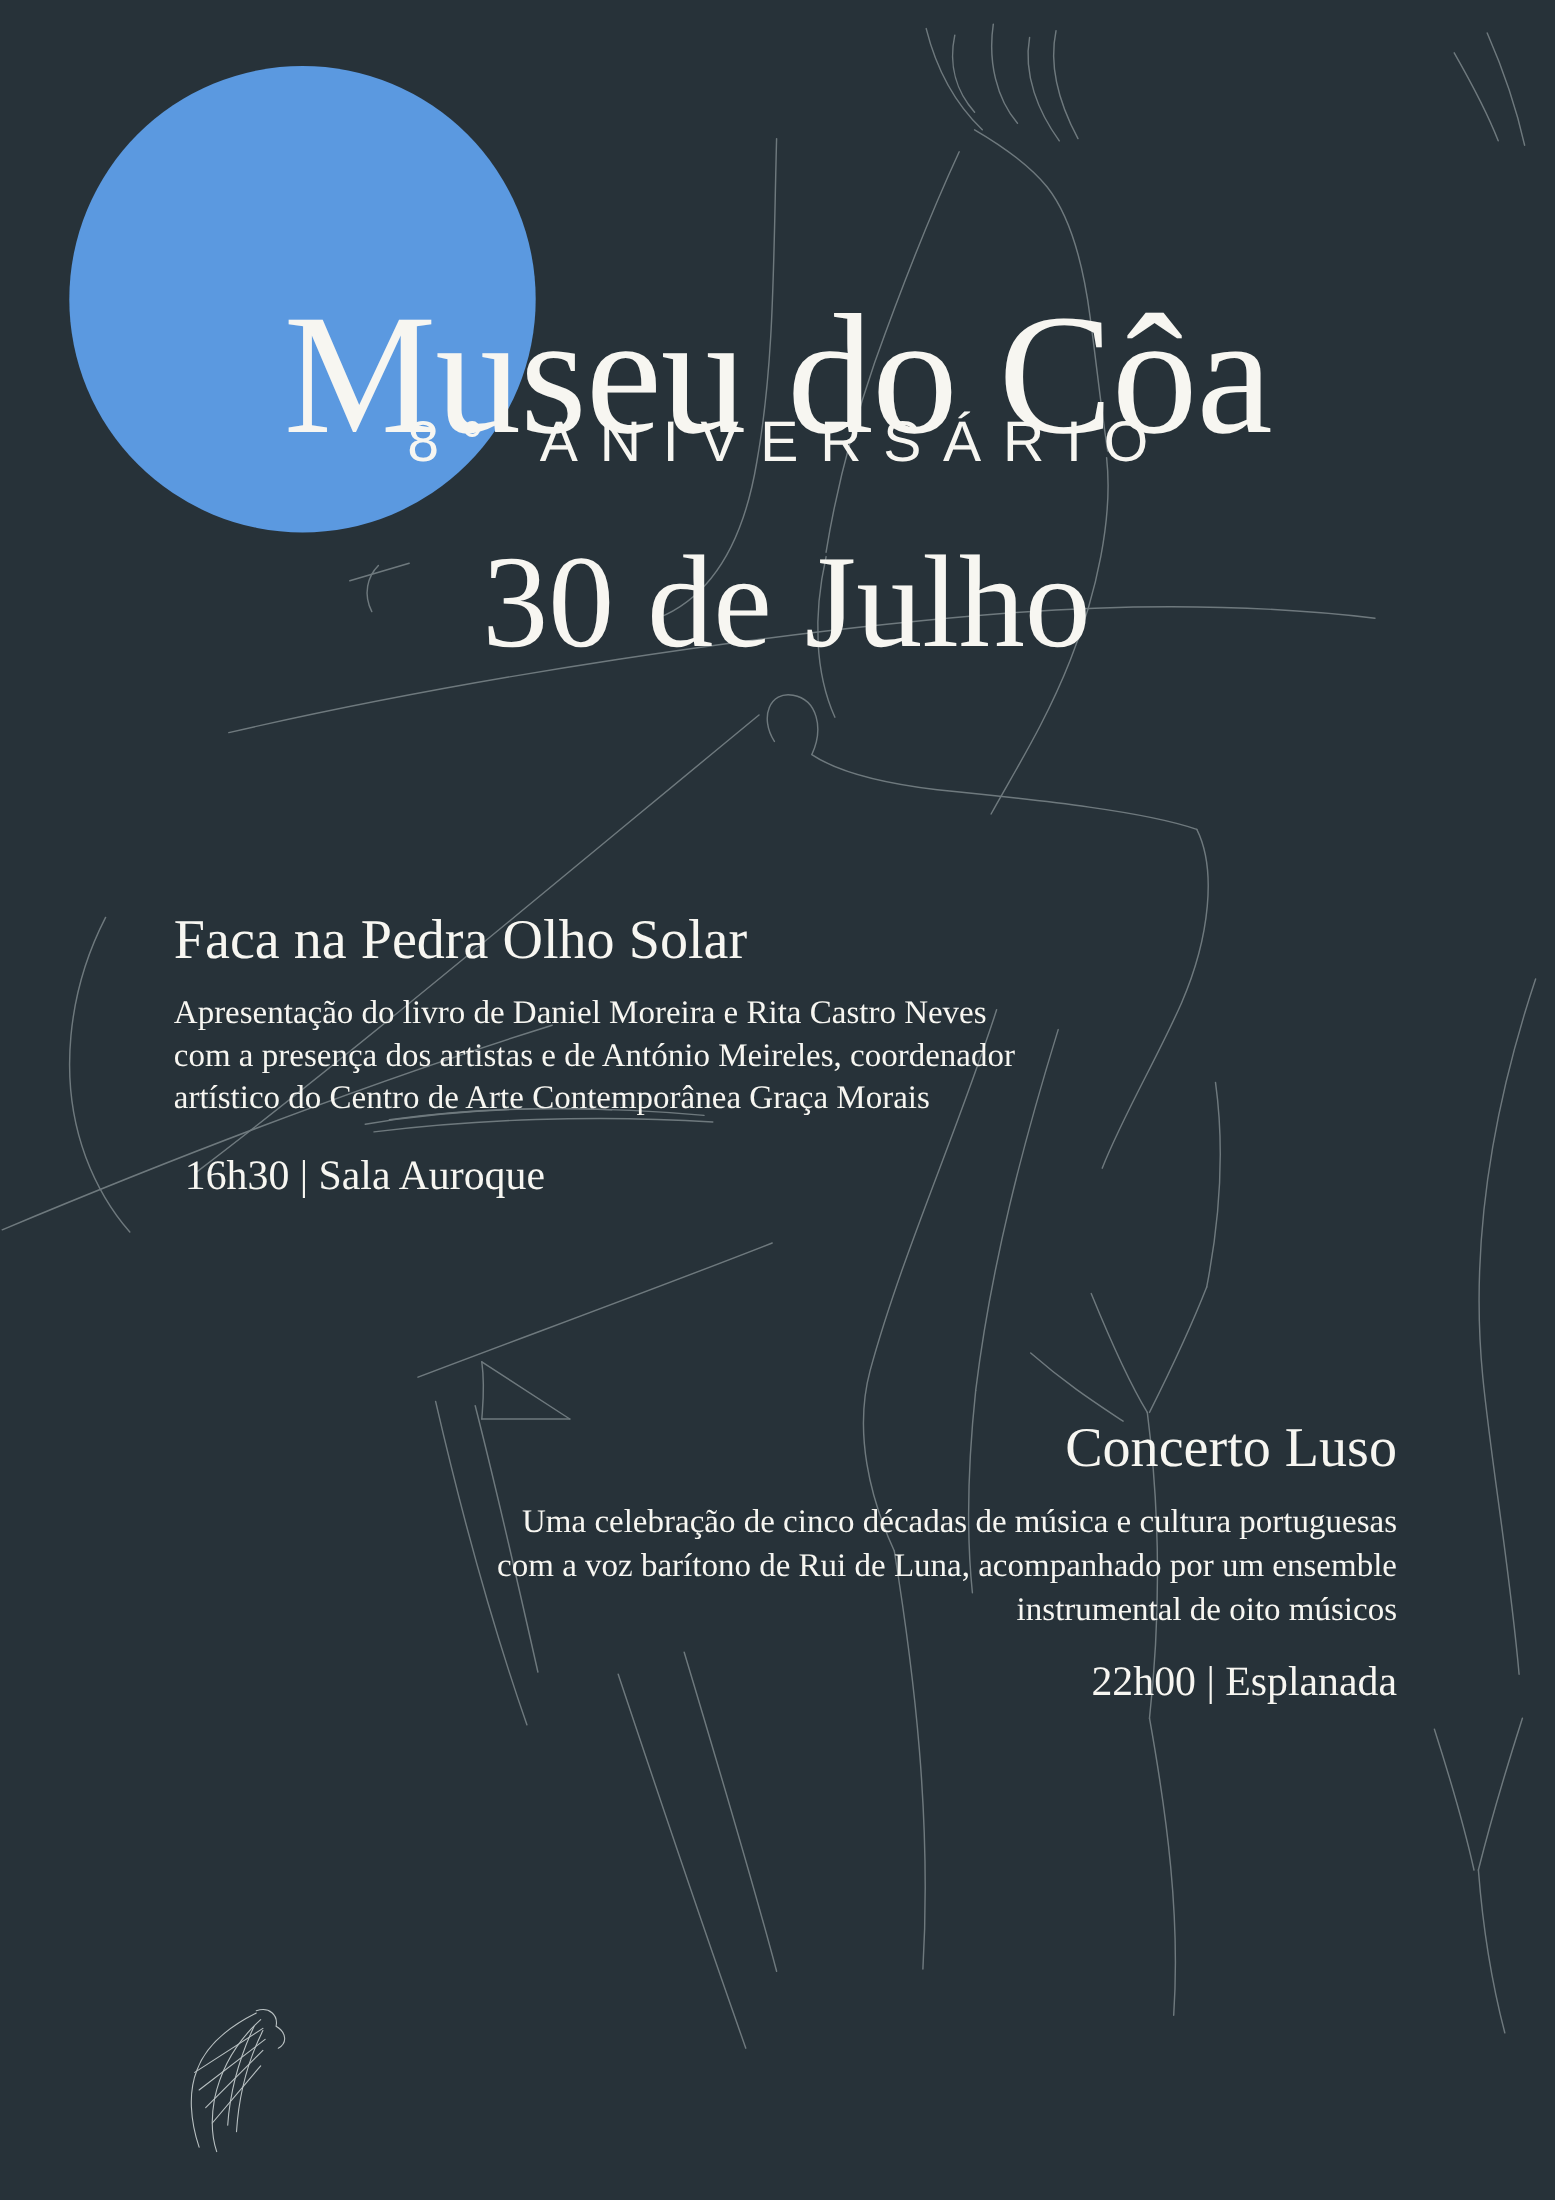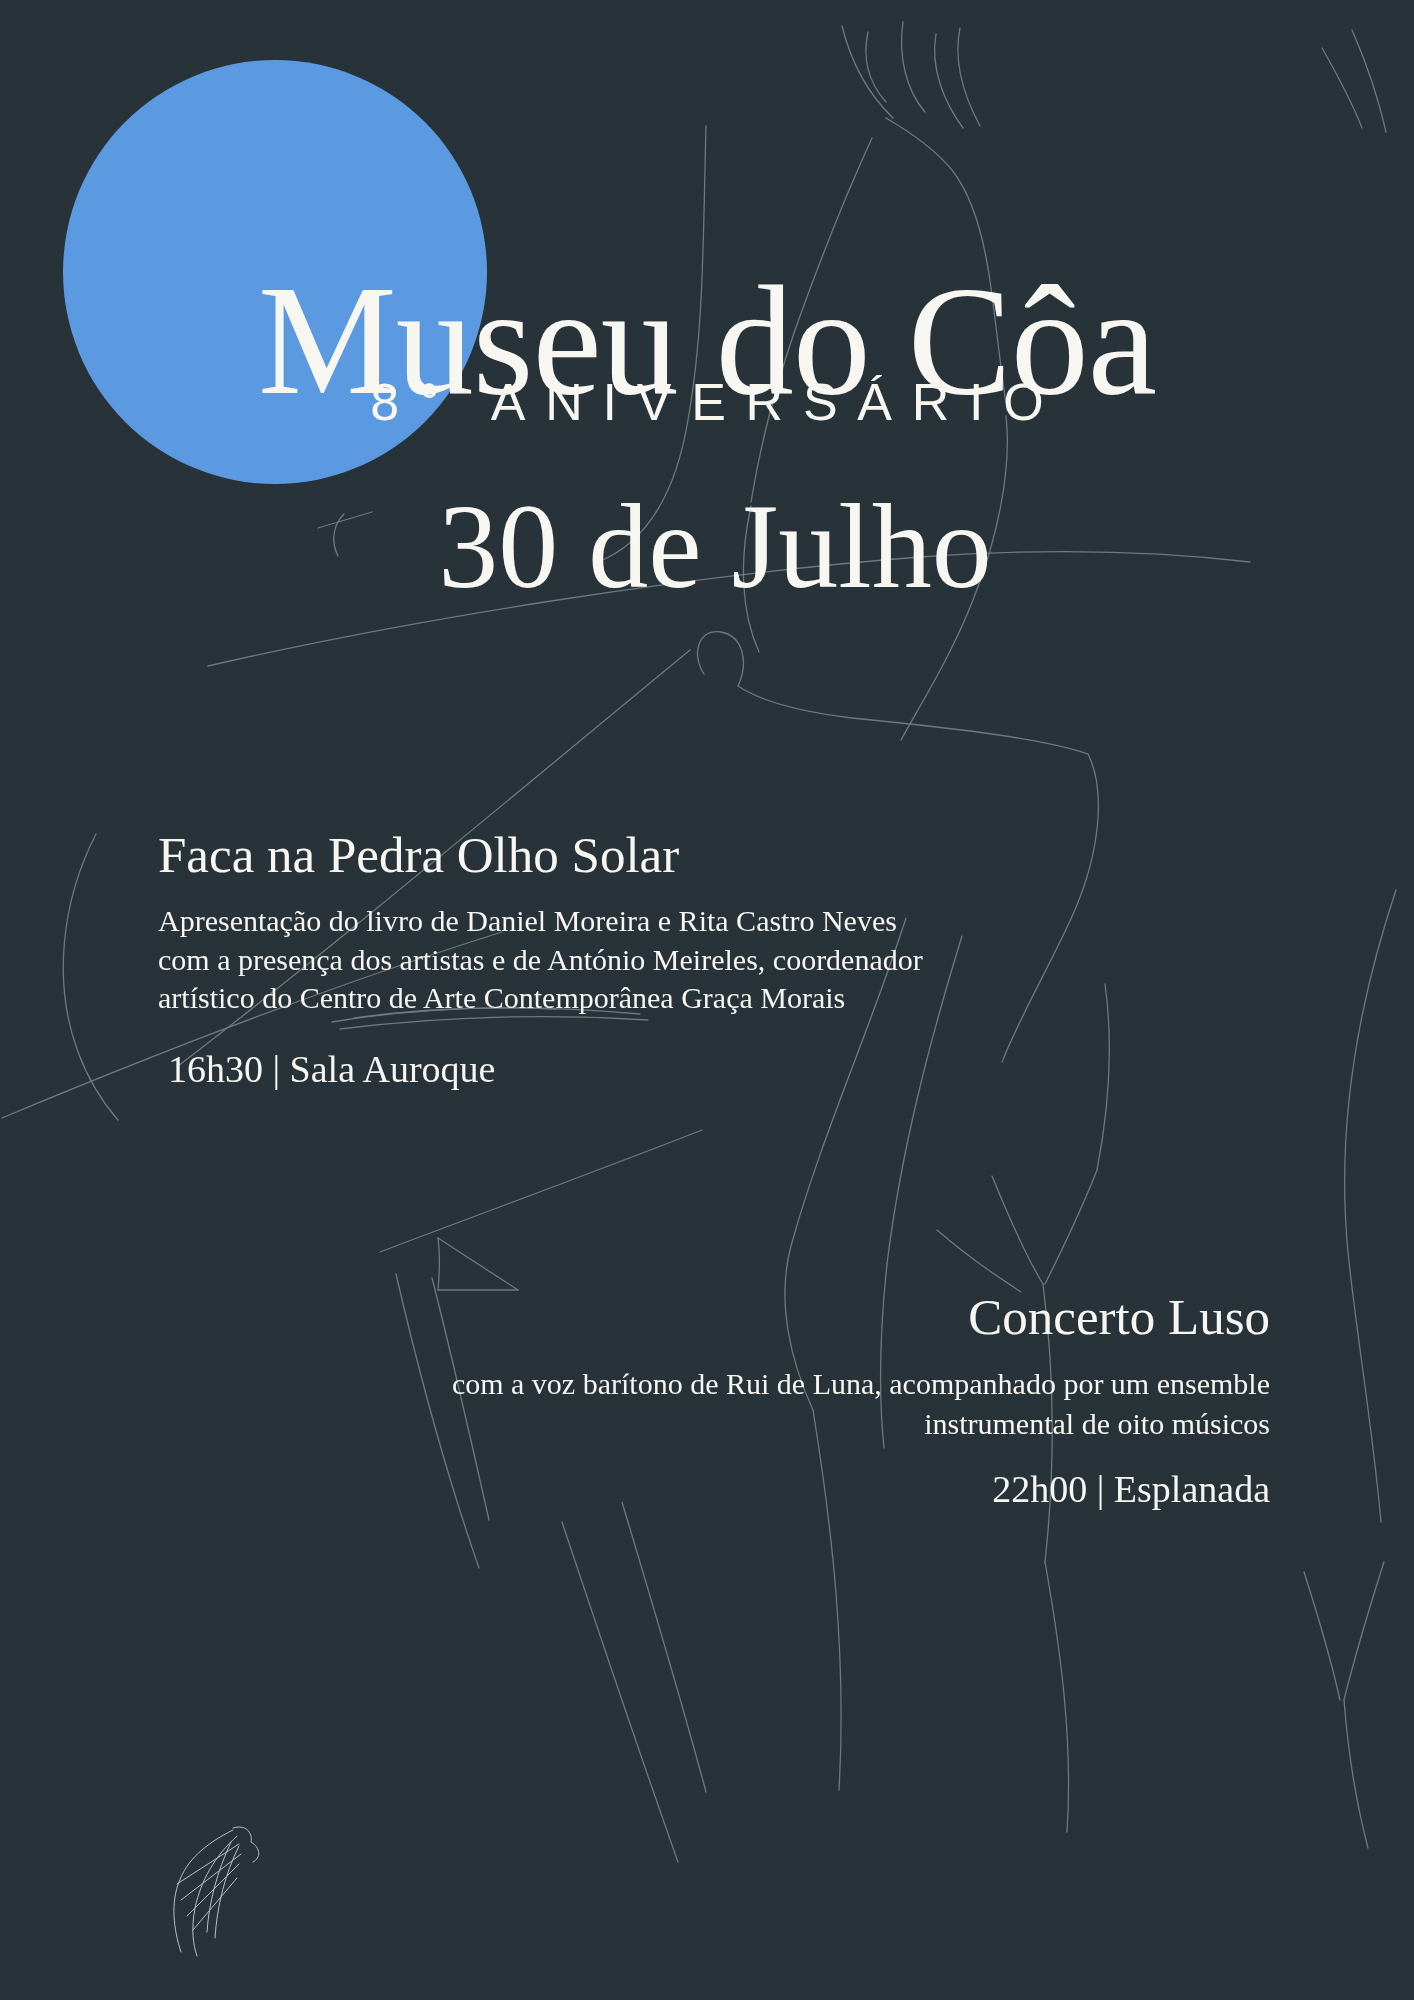--- a/index.html
+++ b/index.html
@@ -135,20 +135,21 @@
       <div class="pline">Apresentação do livro de Daniel Moreira e Rita Castro Neves</div>
       <div class="pline">com a presença dos artistas e de António Meireles, coordenador</div>
       <div class="pline">artístico do Centro de Arte Contemporânea Graça Morais</div>
     </div>
     <div class="time">16h30 | Sala Auroque</div>
   </section>
 
   <section class="event event-right">
     <h2>Concerto Luso</h2>
     <div class="para">
+      <div class="pline">Uma celebração de cinco décadas de música e cultura portuguesas</div>
       <div class="pline"><span>com a voz barítono de Rui de Luna, acompanhado por um </span><span class="it">ensemble</span></div>
       <div class="pline">instrumental de oito músicos</div>
     </div>
     <div class="time">22h00 | Esplanada</div>
   </section>
 
   <div class="footer">
 
     
 

